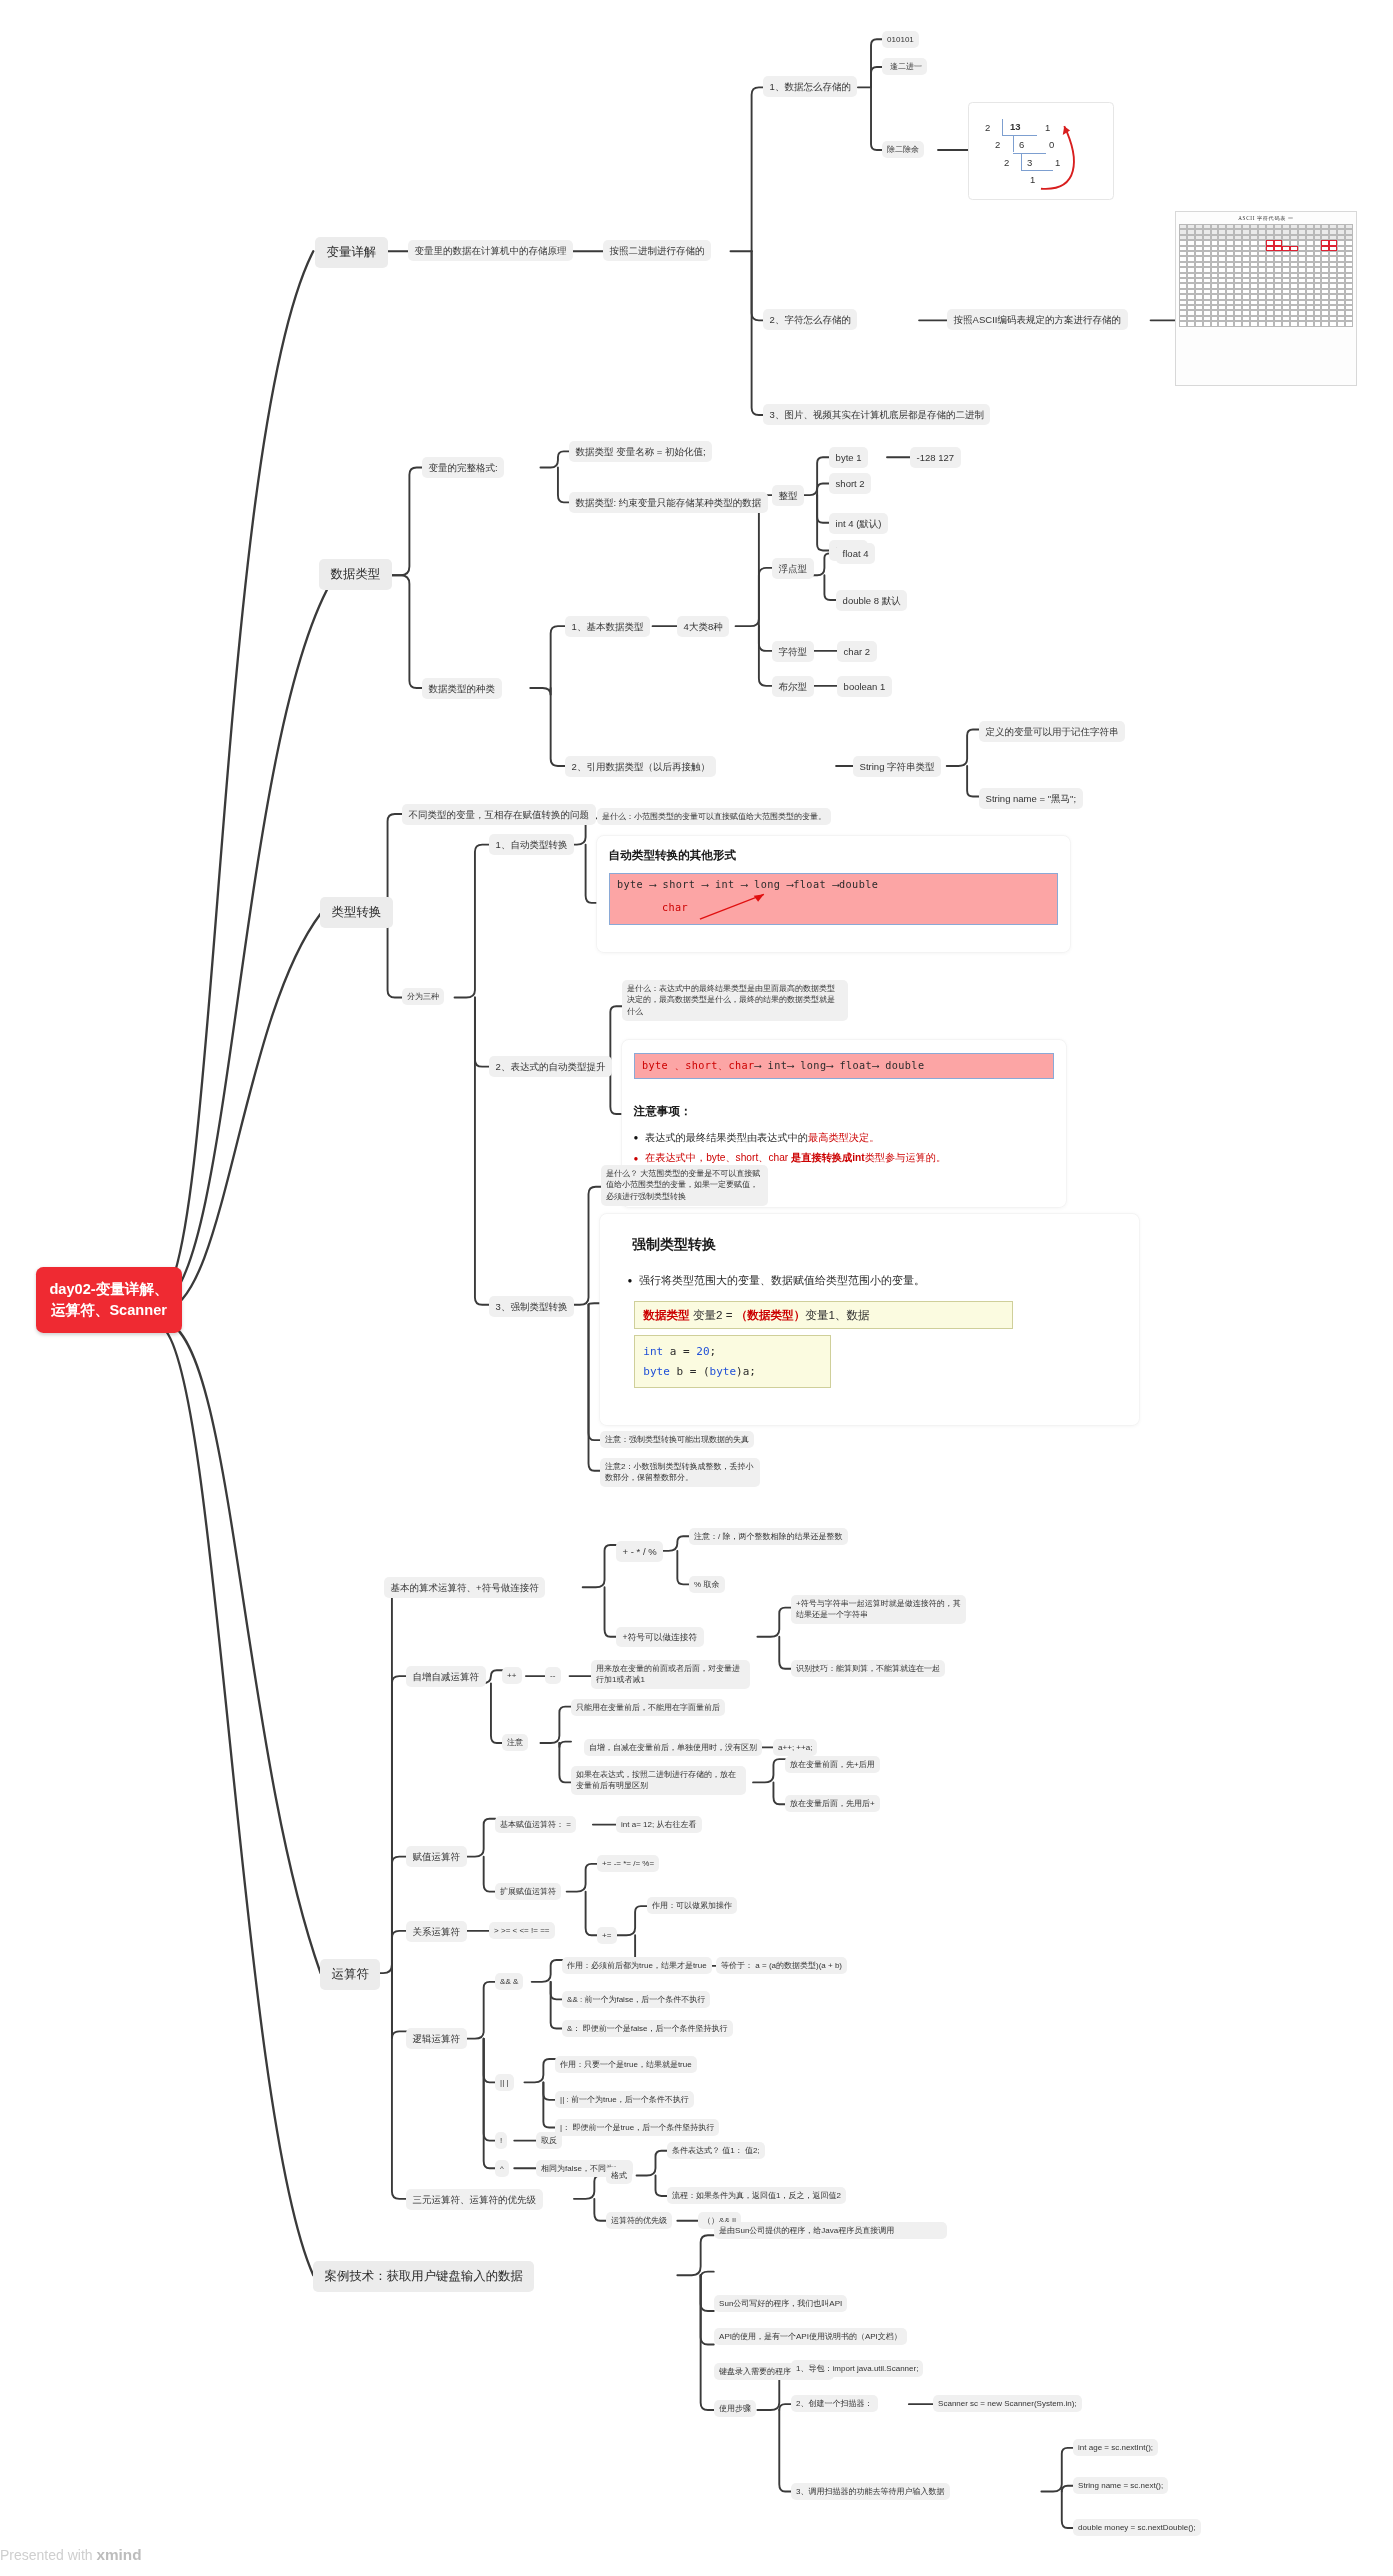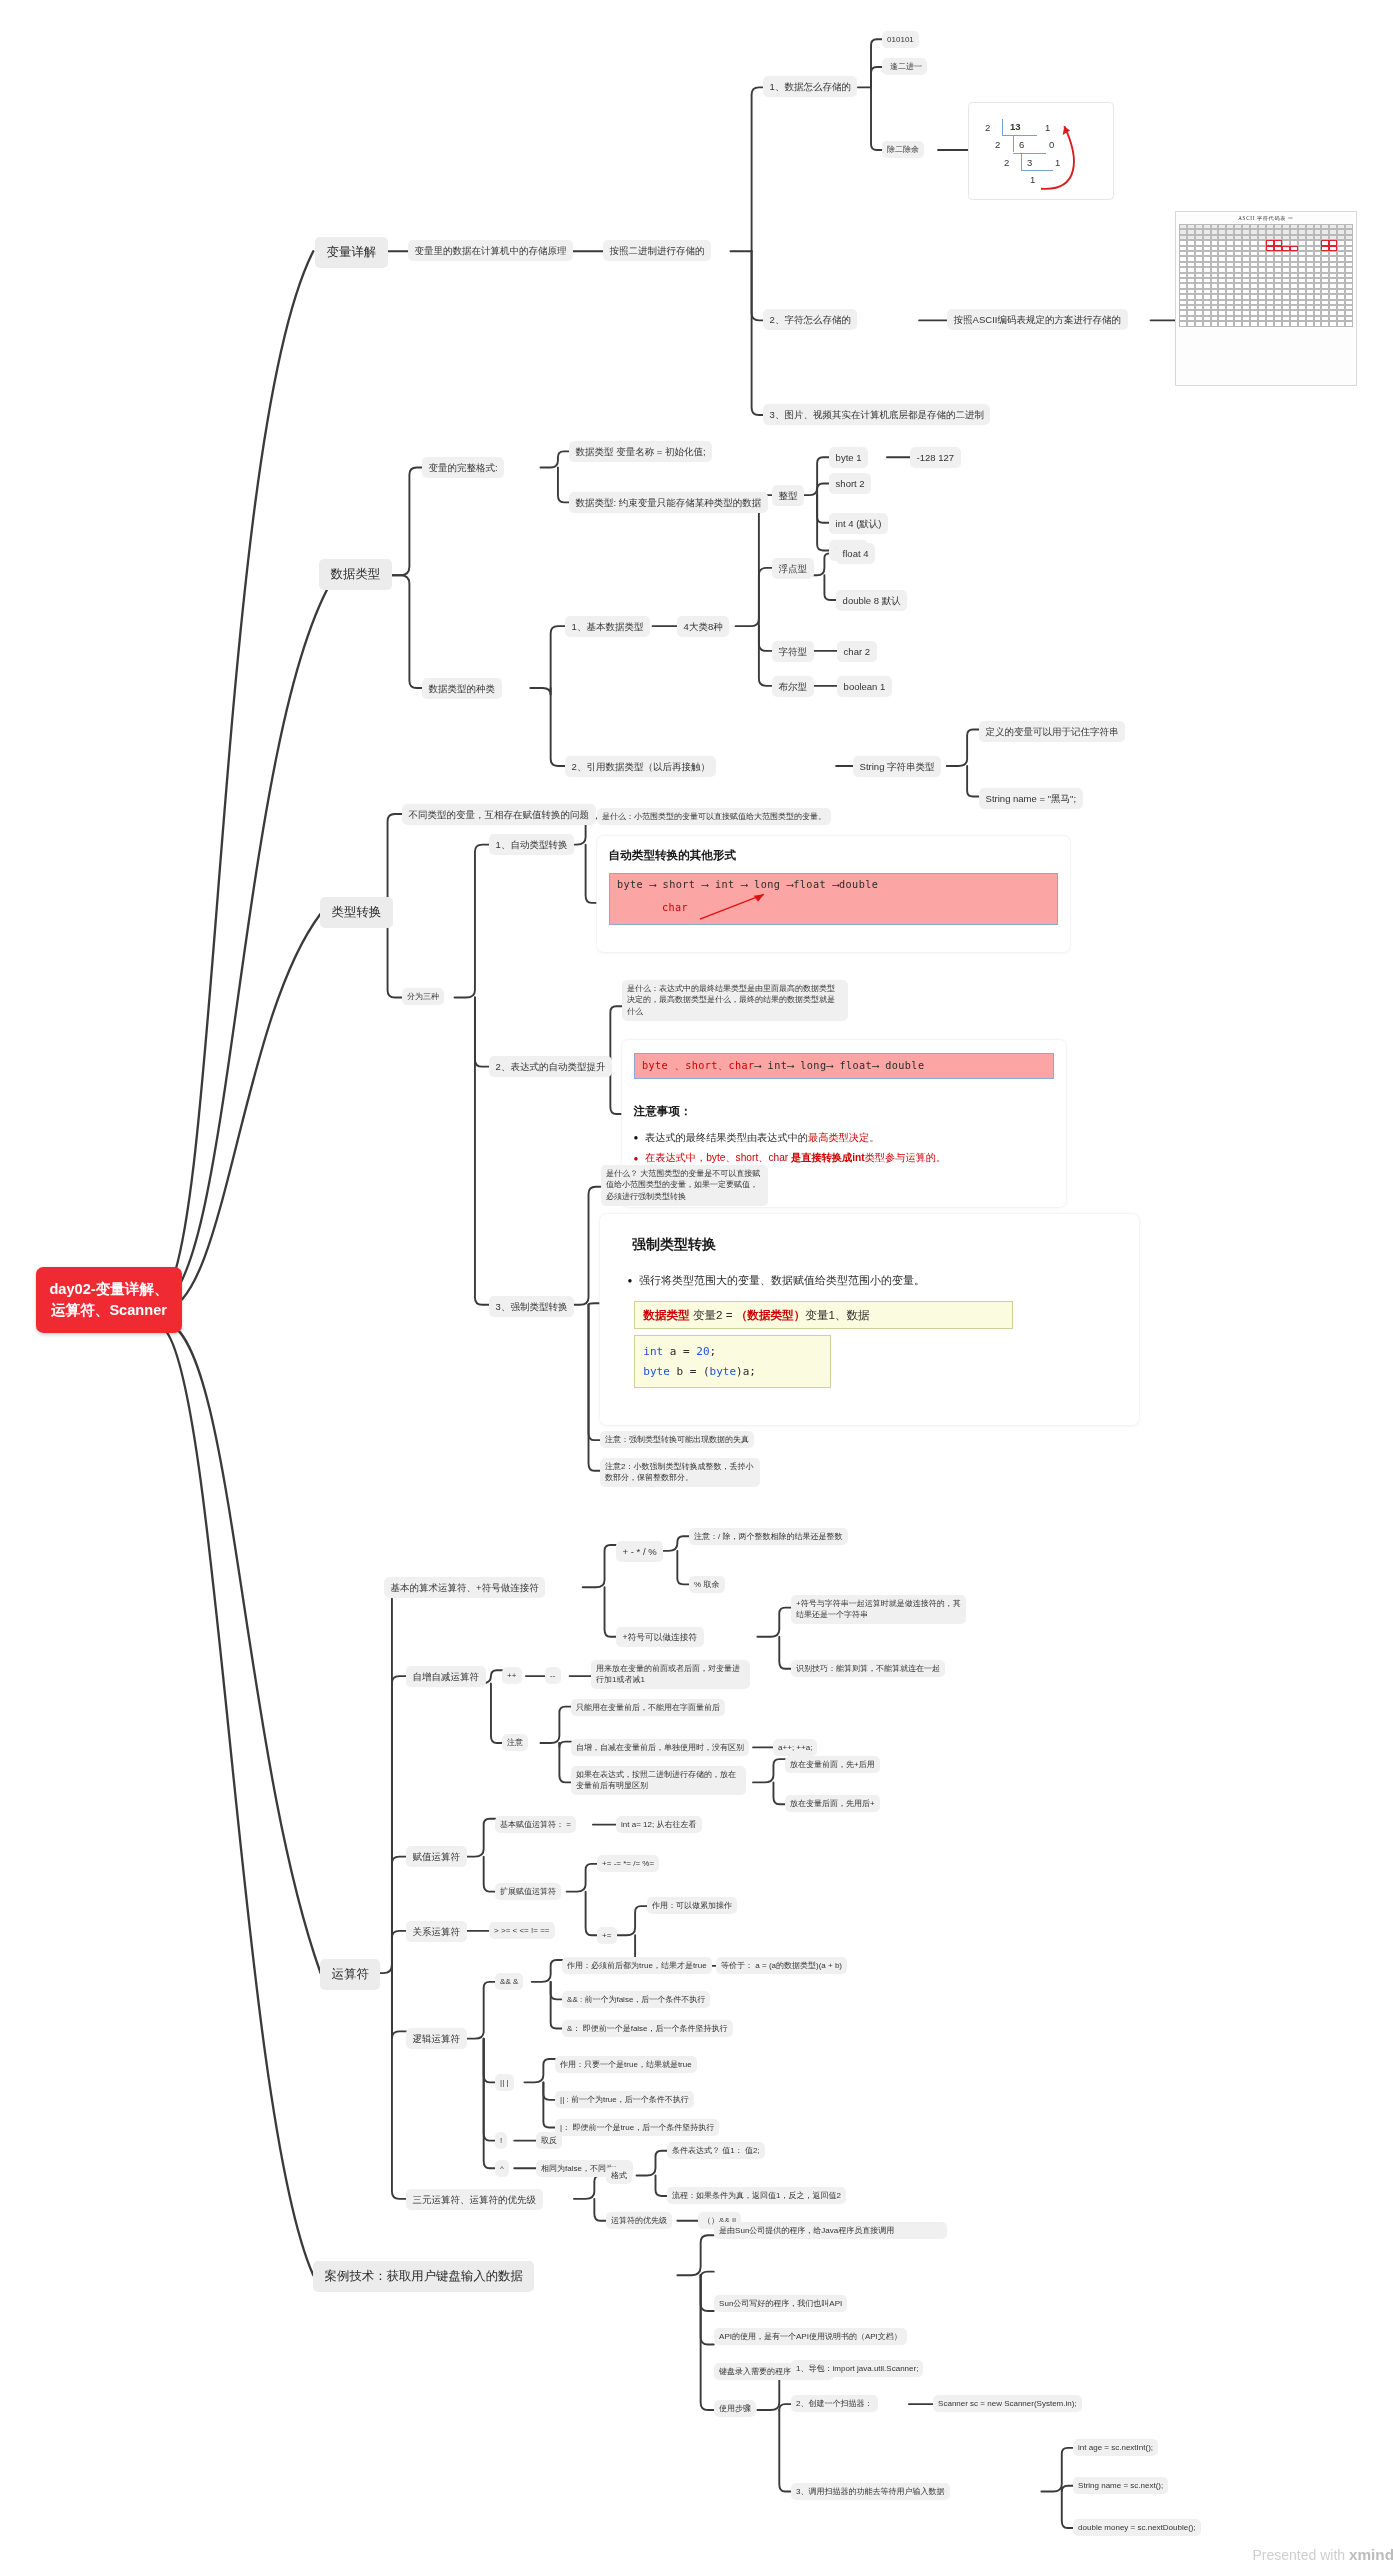--- a/index.html
+++ b/index.html
@@ -88,21 +88,21 @@
   .ascii-grid { display:grid; grid-template-columns:repeat(22,1fr); grid-auto-rows:5.4px; gap:0; margin:2.2px 2.9px; }
   .ascii-grid i { border:0.3px solid #b9b9b9; background:#fff; }
   .ascii-grid i.hdr { background:#eaeaea; }
   .ascii-grid i.hl { border:0.7px solid #d23; }
   
   .divbox { position:absolute; background:#fff; border:0.7px solid #e6e6e6; border-radius:4.4px; }
   .divbox .cell { position:absolute; font-size:9.5px; color:#333; font-family:"Liberation Sans",sans-serif;}
   .divbox .cell.b { font-weight:bold; }
   .divline { position:absolute; background:#7d9fd0; }
   .watermark {
-    position:absolute; left:0; right:0; bottom:11.6px; text-align:right;
+    position:absolute; left:0; right:0; bottom:11.6px; text-align:left;
     color:#cfcfcf; font-size:14px;margin-top:40px;
   }
   .watermark b { color:#bdbdbd; font-size:15.3px; }
 </style>
 </head>
 <body>
 
 <div id="canvas">
 
 <svg class="links" viewBox="0 0 1914 3538">
@@ -803,21 +803,21 @@
 <div class="node sm" style="left:616px; top:1627px;">+符号可以做连接符</div>
 <div class="node tiny wrap" style="left:791px; top:1595px; width:175px;">+符号与字符串一起运算时就是做连接符的，其结果还是一个字符串</div>
 <div class="node tiny" style="left:791px; top:1660px;">识别技巧：能算则算，不能算就连在一起</div>
 
 <div class="node" style="left:406px; top:1666px;">自增自减运算符</div>
 <div class="node tiny" style="left:502px; top:1667px;">++</div>
 <div class="node tiny" style="left:545px; top:1667px;">--</div>
 <div class="node tiny wrap" style="left:591px; top:1660px; width:159px;">用来放在变量的前面或者后面，对变量进行加1或者减1</div>
 <div class="node tiny" style="left:502px; top:1734px;">注意</div>
 <div class="node tiny" style="left:571px; top:1699px;">只能用在变量前后，不能用在字面量前后</div>
-<div class="node tiny" style="left:571px; top:1739px;">自增，自减在变量前后，单独使用时，没有区别</div>
+<div class="node tiny" style="left:584px; top:1739px;">自增，自减在变量前后，单独使用时，没有区别</div>
 <div class="node tiny" style="left:773px; top:1739px;">a++;  ++a;</div>
 <div class="node tiny wrap" style="left:571px; top:1766px; width:175px;">如果在表达式，按照二进制进行存储的，放在变量前后有明显区别</div>
 <div class="node tiny" style="left:785px; top:1756px;">放在变量前面，先+后用</div>
 <div class="node tiny" style="left:785px; top:1795px;">放在变量后面，先用后+</div>
 
 <div class="node" style="left:406px; top:1846px;">赋值运算符</div>
 <div class="node tiny" style="left:495px; top:1816px;">基本赋值运算符： =</div>
 <div class="node tiny" style="left:616px; top:1816px;">int a= 12;  从右往左看</div>
 <div class="node tiny" style="left:495px; top:1883px;">扩展赋值运算符</div>
 <div class="node tiny" style="left:597px; top:1855px;">+=  -= *= /= %=</div>

